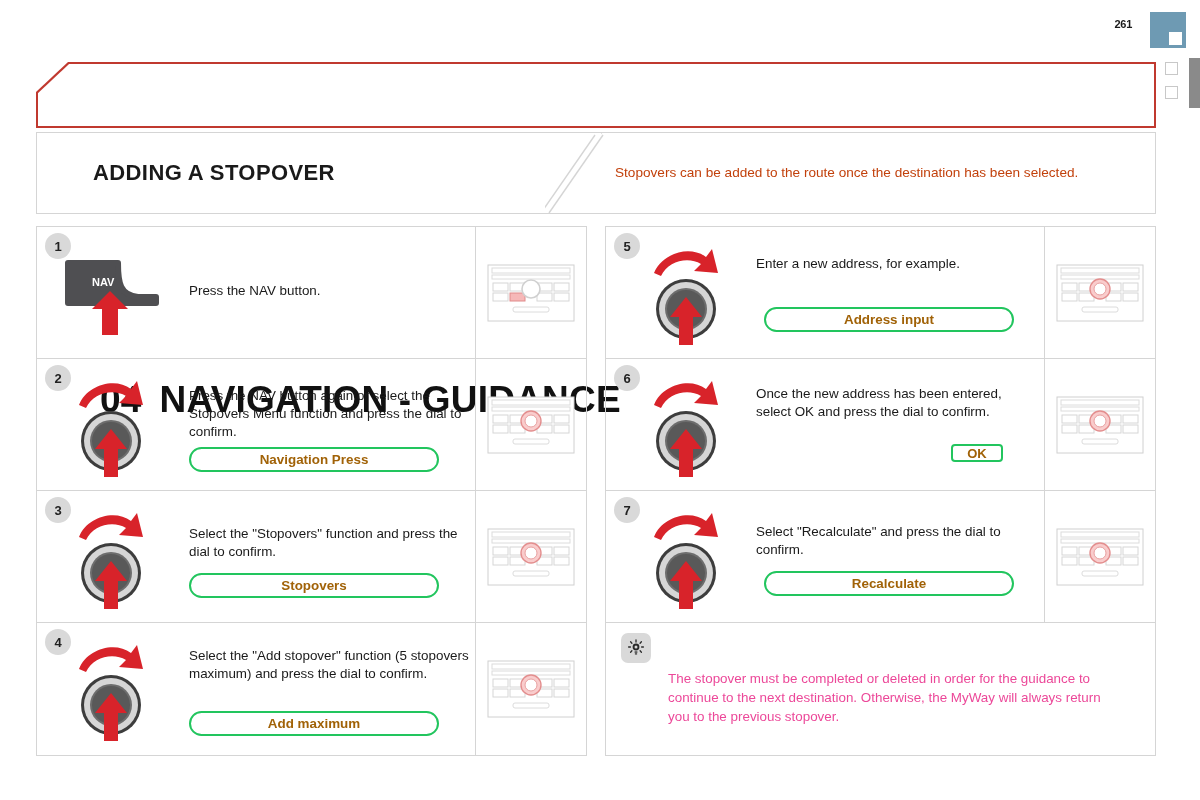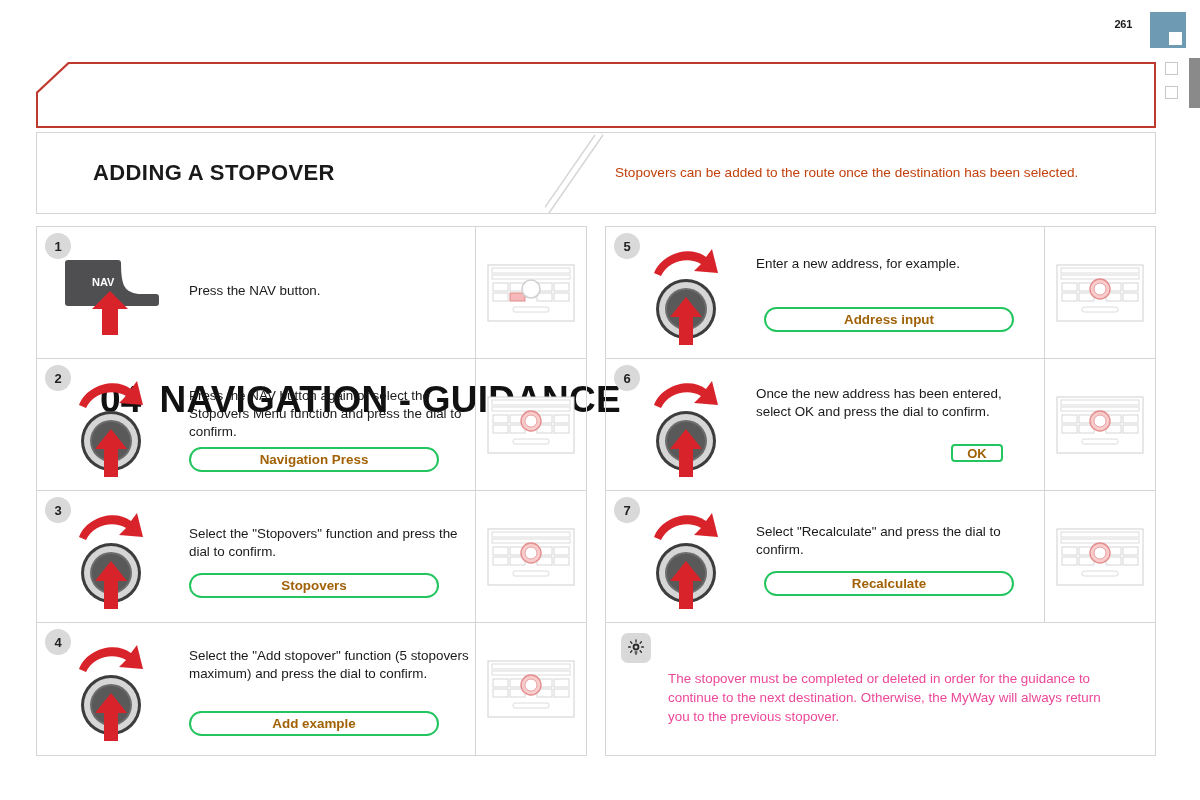--- a/index.html
+++ b/index.html
@@ -323,21 +323,21 @@
             <svg viewBox="0 0 92 108" width="92" height="108">
               <path d="M14 34 C22 14 50 6 66 18 L72 10 L78 34 L54 32 L61 25 C48 17 28 22 21 37 Z" fill="#d8232a"></path>
               <circle cx="46" cy="70" r="30" fill="#3d3d3d"></circle>
               <circle cx="46" cy="70" r="27" fill="#d6d6d6"></circle>
               <circle cx="46" cy="70" r="21" fill="#6d6d6d"></circle>
               <circle cx="46" cy="70" r="19" fill="#595959"></circle>
               <path d="M39 106 L39 78 L30 78 L46 58 L62 78 L53 78 L53 106 Z" fill="#d8232a"></path>
             </svg>
           </div>
           <div class="step-text" style="top:24px;">Select the "Add stopover" function (5 stopovers maximum) and press the dial to confirm.</div>
-          <div class="pill pill-wide" style="left:152px; top:88px;">Add example</div>
+          <div class="pill pill-wide" style="left:152px; top:88px;">Add maximum</div>
         </div>
         <div class="step-thumb">
           <svg class="radio-unit" viewBox="0 0 88 58">
             <rect x="1" y="1" width="86" height="56" fill="#fff" stroke="#d0d0d0"></rect>
             <rect x="5" y="4" width="78" height="5" fill="#fff" stroke="#dcdcdc"></rect>
             <rect x="5" y="11" width="78" height="4" fill="#fff" stroke="#dcdcdc"></rect>
             <rect x="6" y="19" width="15" height="8" fill="#fff" stroke="#d6d6d6"></rect>
             <rect x="23" y="19" width="15" height="8" fill="#fff" stroke="#d6d6d6"></rect>
             <rect x="50" y="19" width="15" height="8" fill="#fff" stroke="#d6d6d6"></rect>
             <rect x="67" y="19" width="15" height="8" fill="#fff" stroke="#d6d6d6"></rect>

